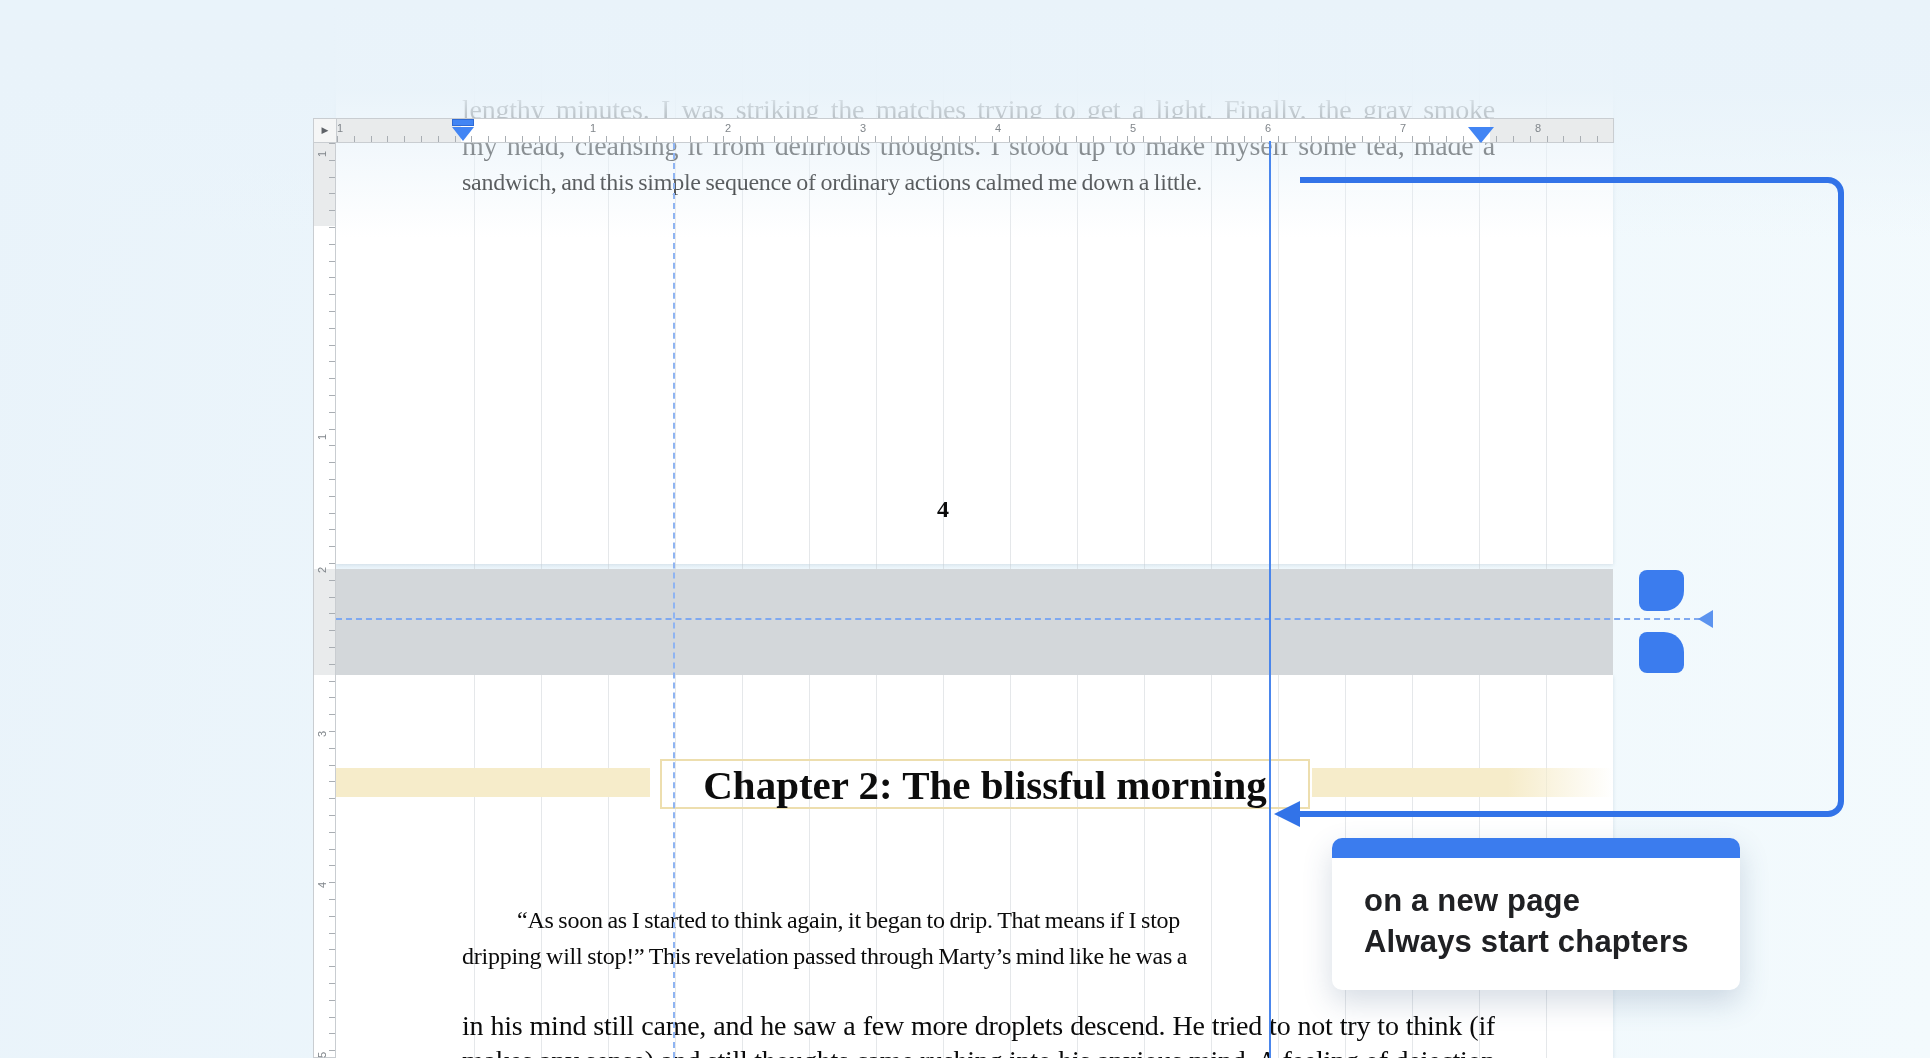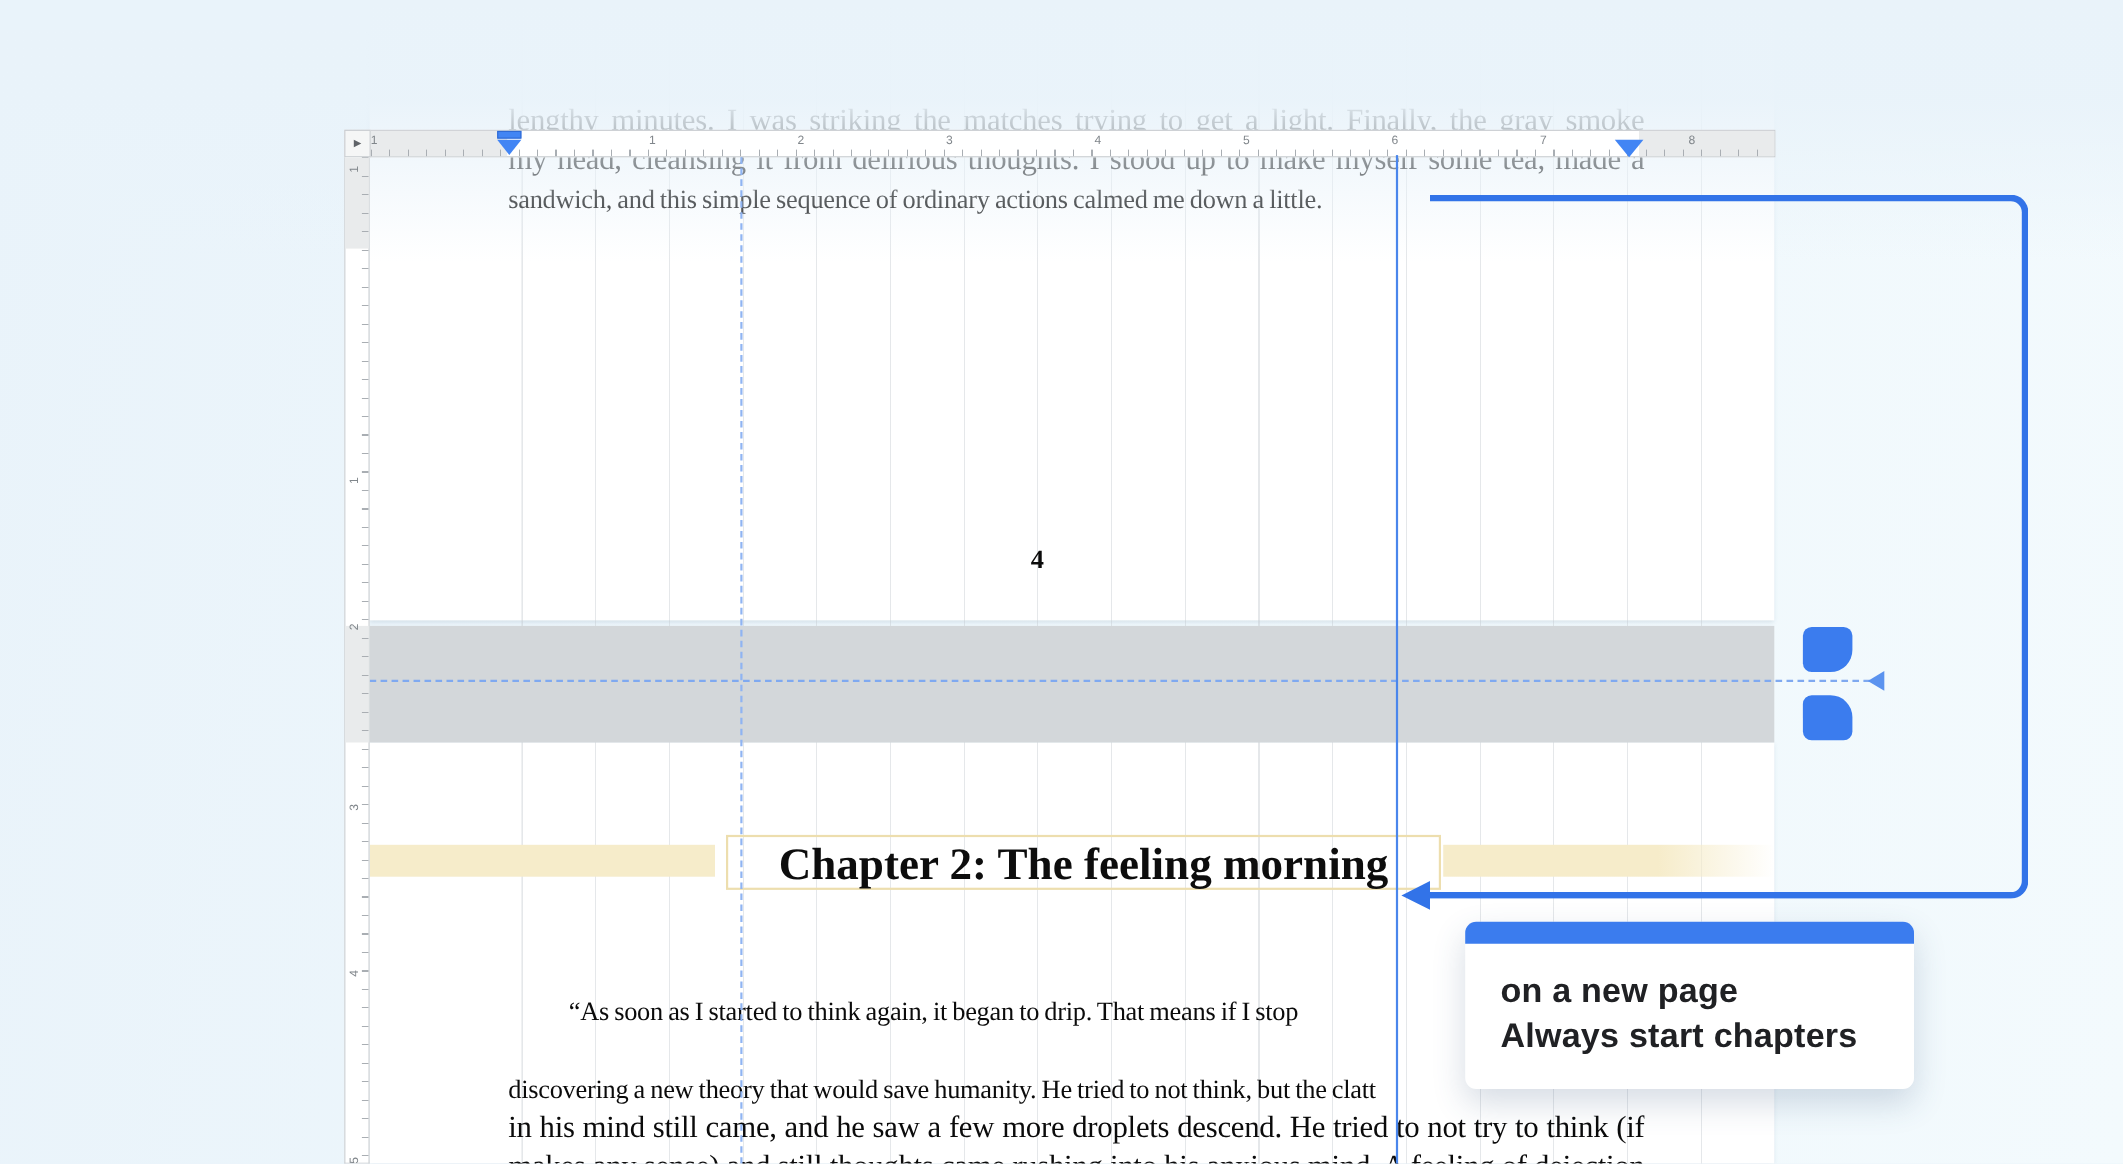--- a/index.html
+++ b/index.html
@@ -104,24 +104,24 @@
 
   <div class="band"></div>
   <div class="break-line"></div>
   <div class="break-arrow"></div>
   <div class="handle handle--top"></div>
   <div class="handle handle--bottom"></div>
 
   <div class="hl-bar hl-bar--left"></div>
   <div class="hl-bar hl-bar--right"></div>
   <div class="heading-box"></div>
-  <div class="heading-text serif">Chapter 2: The feeling morning</div>
+  <div class="heading-text serif">Chapter 2: The blissful morning</div>
 
   <div class="nline serif" style="top:902px;text-indent:55px;">“As soon as I started to think again, it began to drip. That means if I stop</div>
-  <div class="nline serif" style="top:973px;">discovering a new theory that would save humanity. He tried to not think, but the clatt</div>
+  <div class="nline serif" style="top:938px;">dripping will stop!” This revelation passed through Marty’s mind like he was a</div>
   <div class="jline serif" style="top:1008px;">in his mind still came, and he saw a few more droplets descend. He tried to not try to think (if that</div>
   <div class="jline serif" style="top:1043px;">makes any sense) and still thoughts came rushing into his anxious mind. A feeling of dejection</div>
 
   <div class="fade-top"></div>
 
   <div class="hruler">
     <div class="gray left"></div>
     <div class="gray right"></div>
     <div class="ticks"></div>
     <span class="rlabel" style="left:26px;">1</span>

